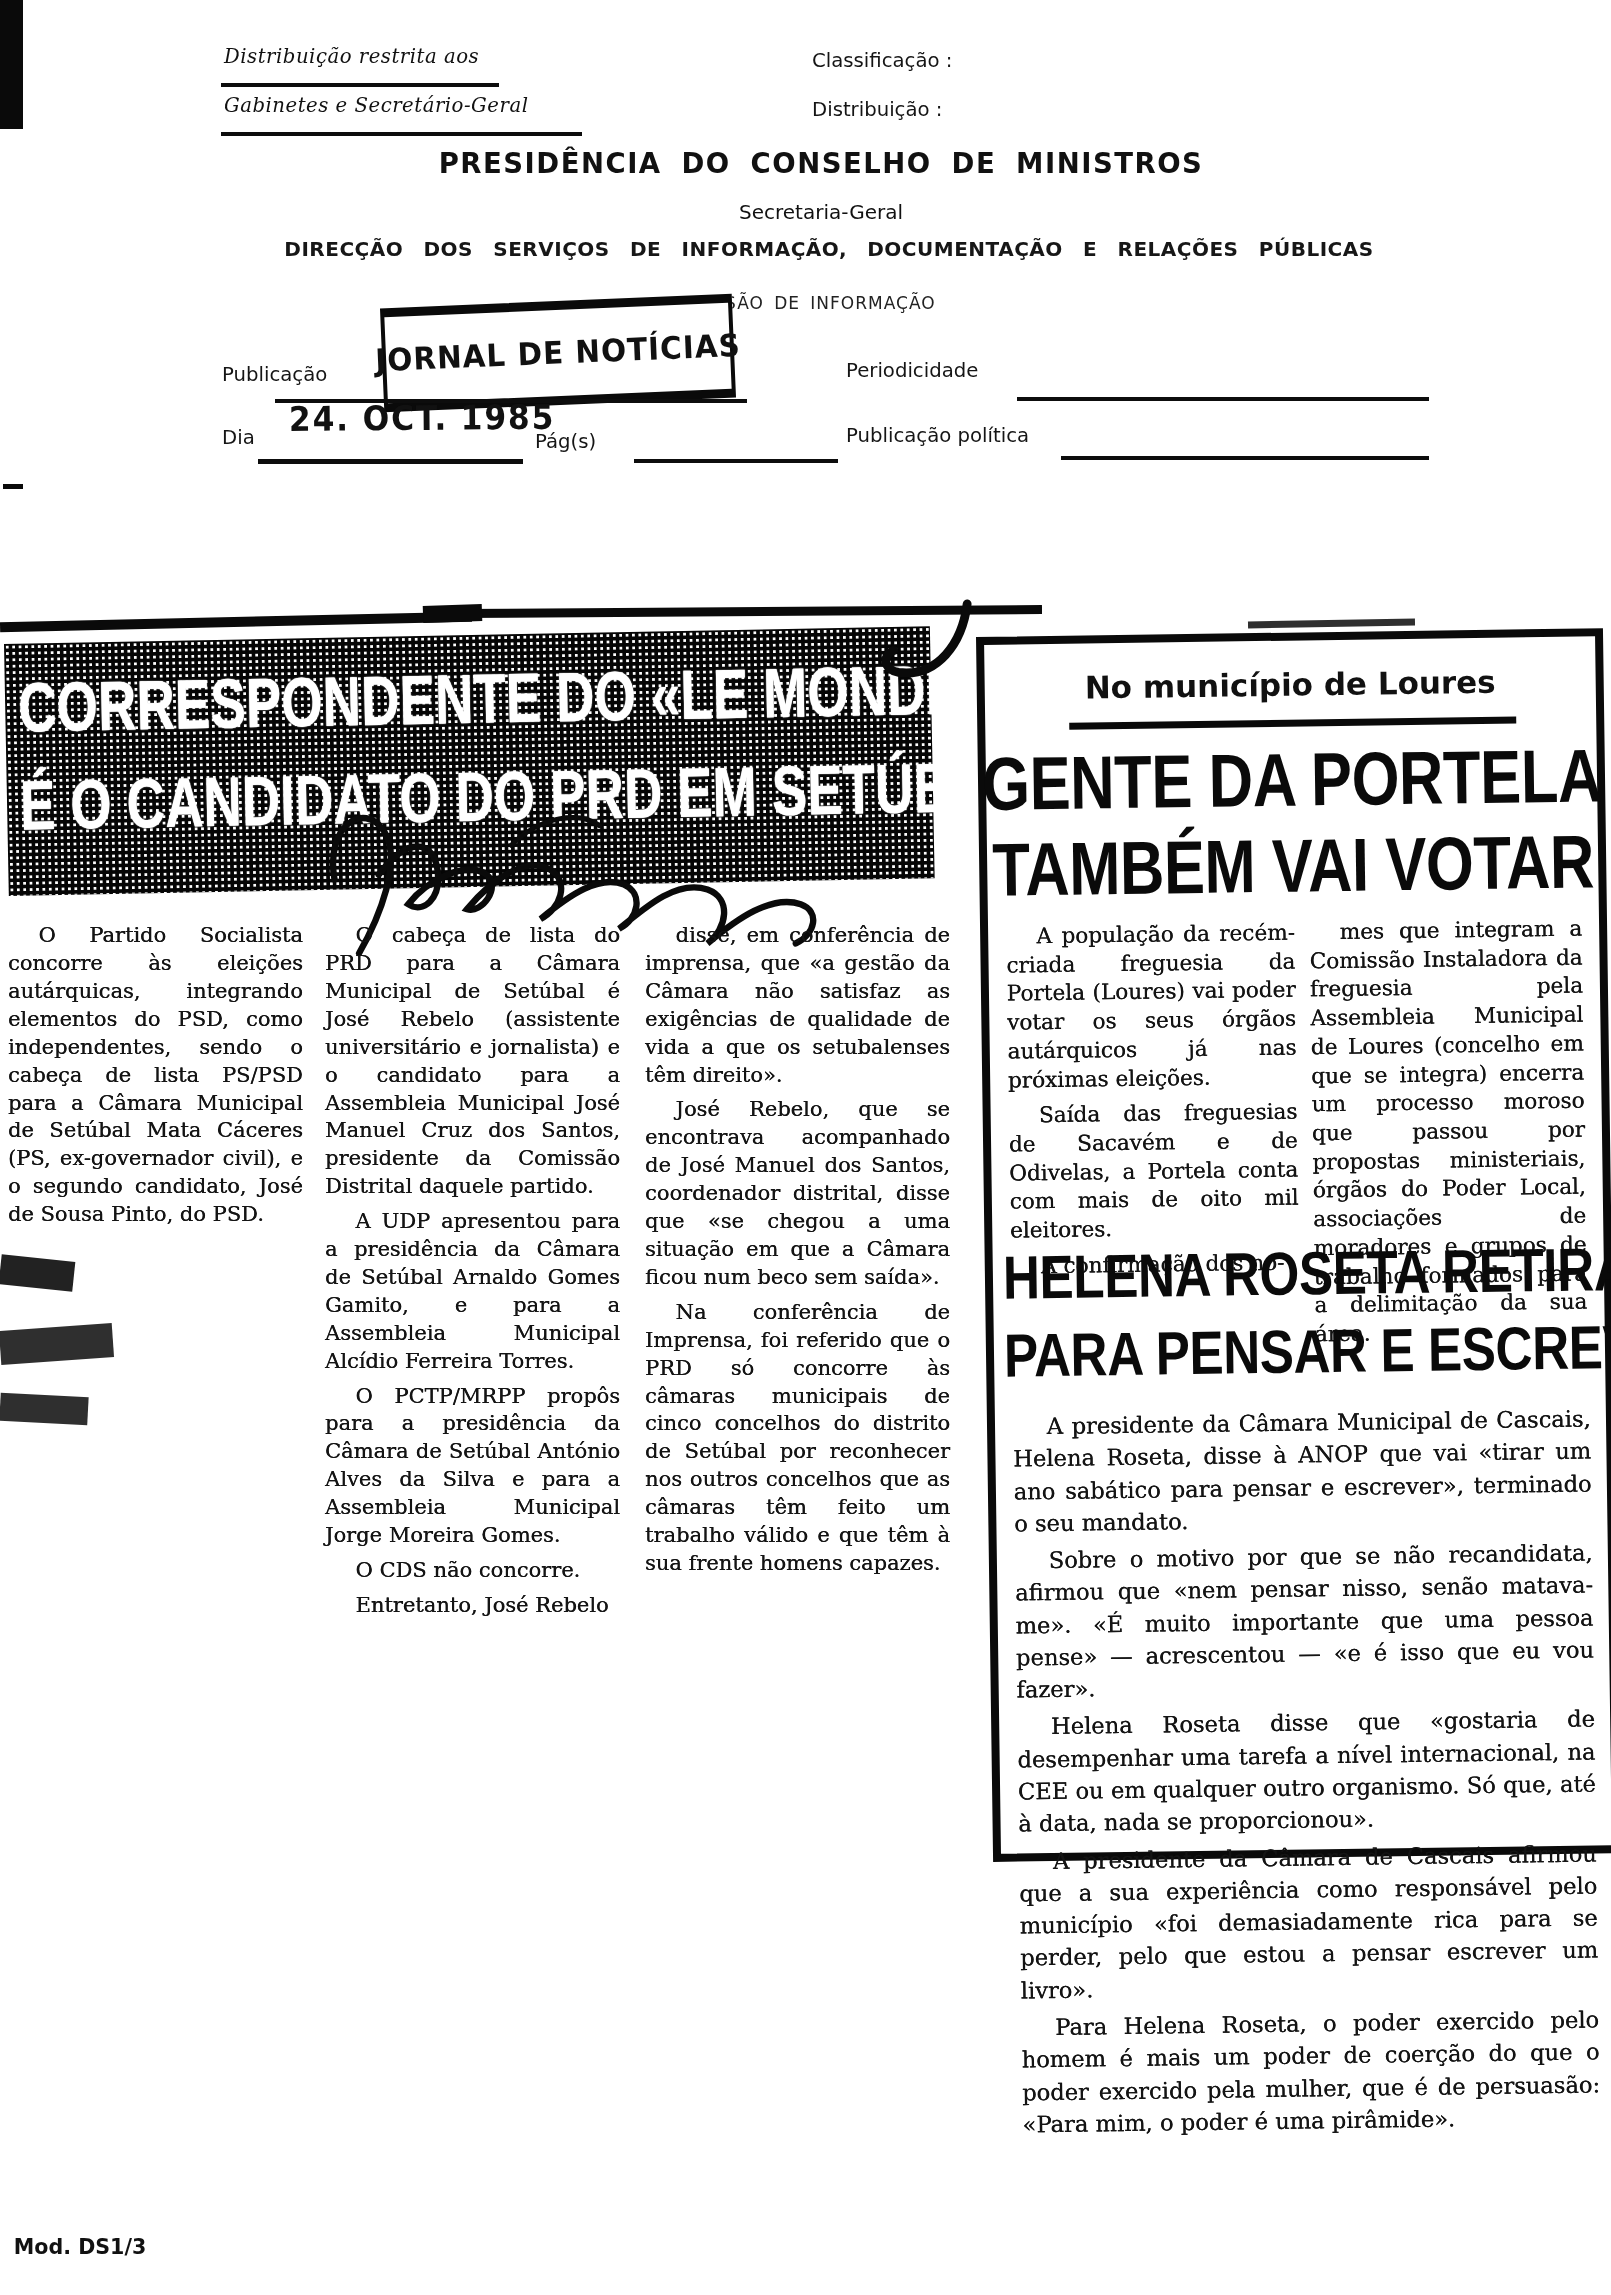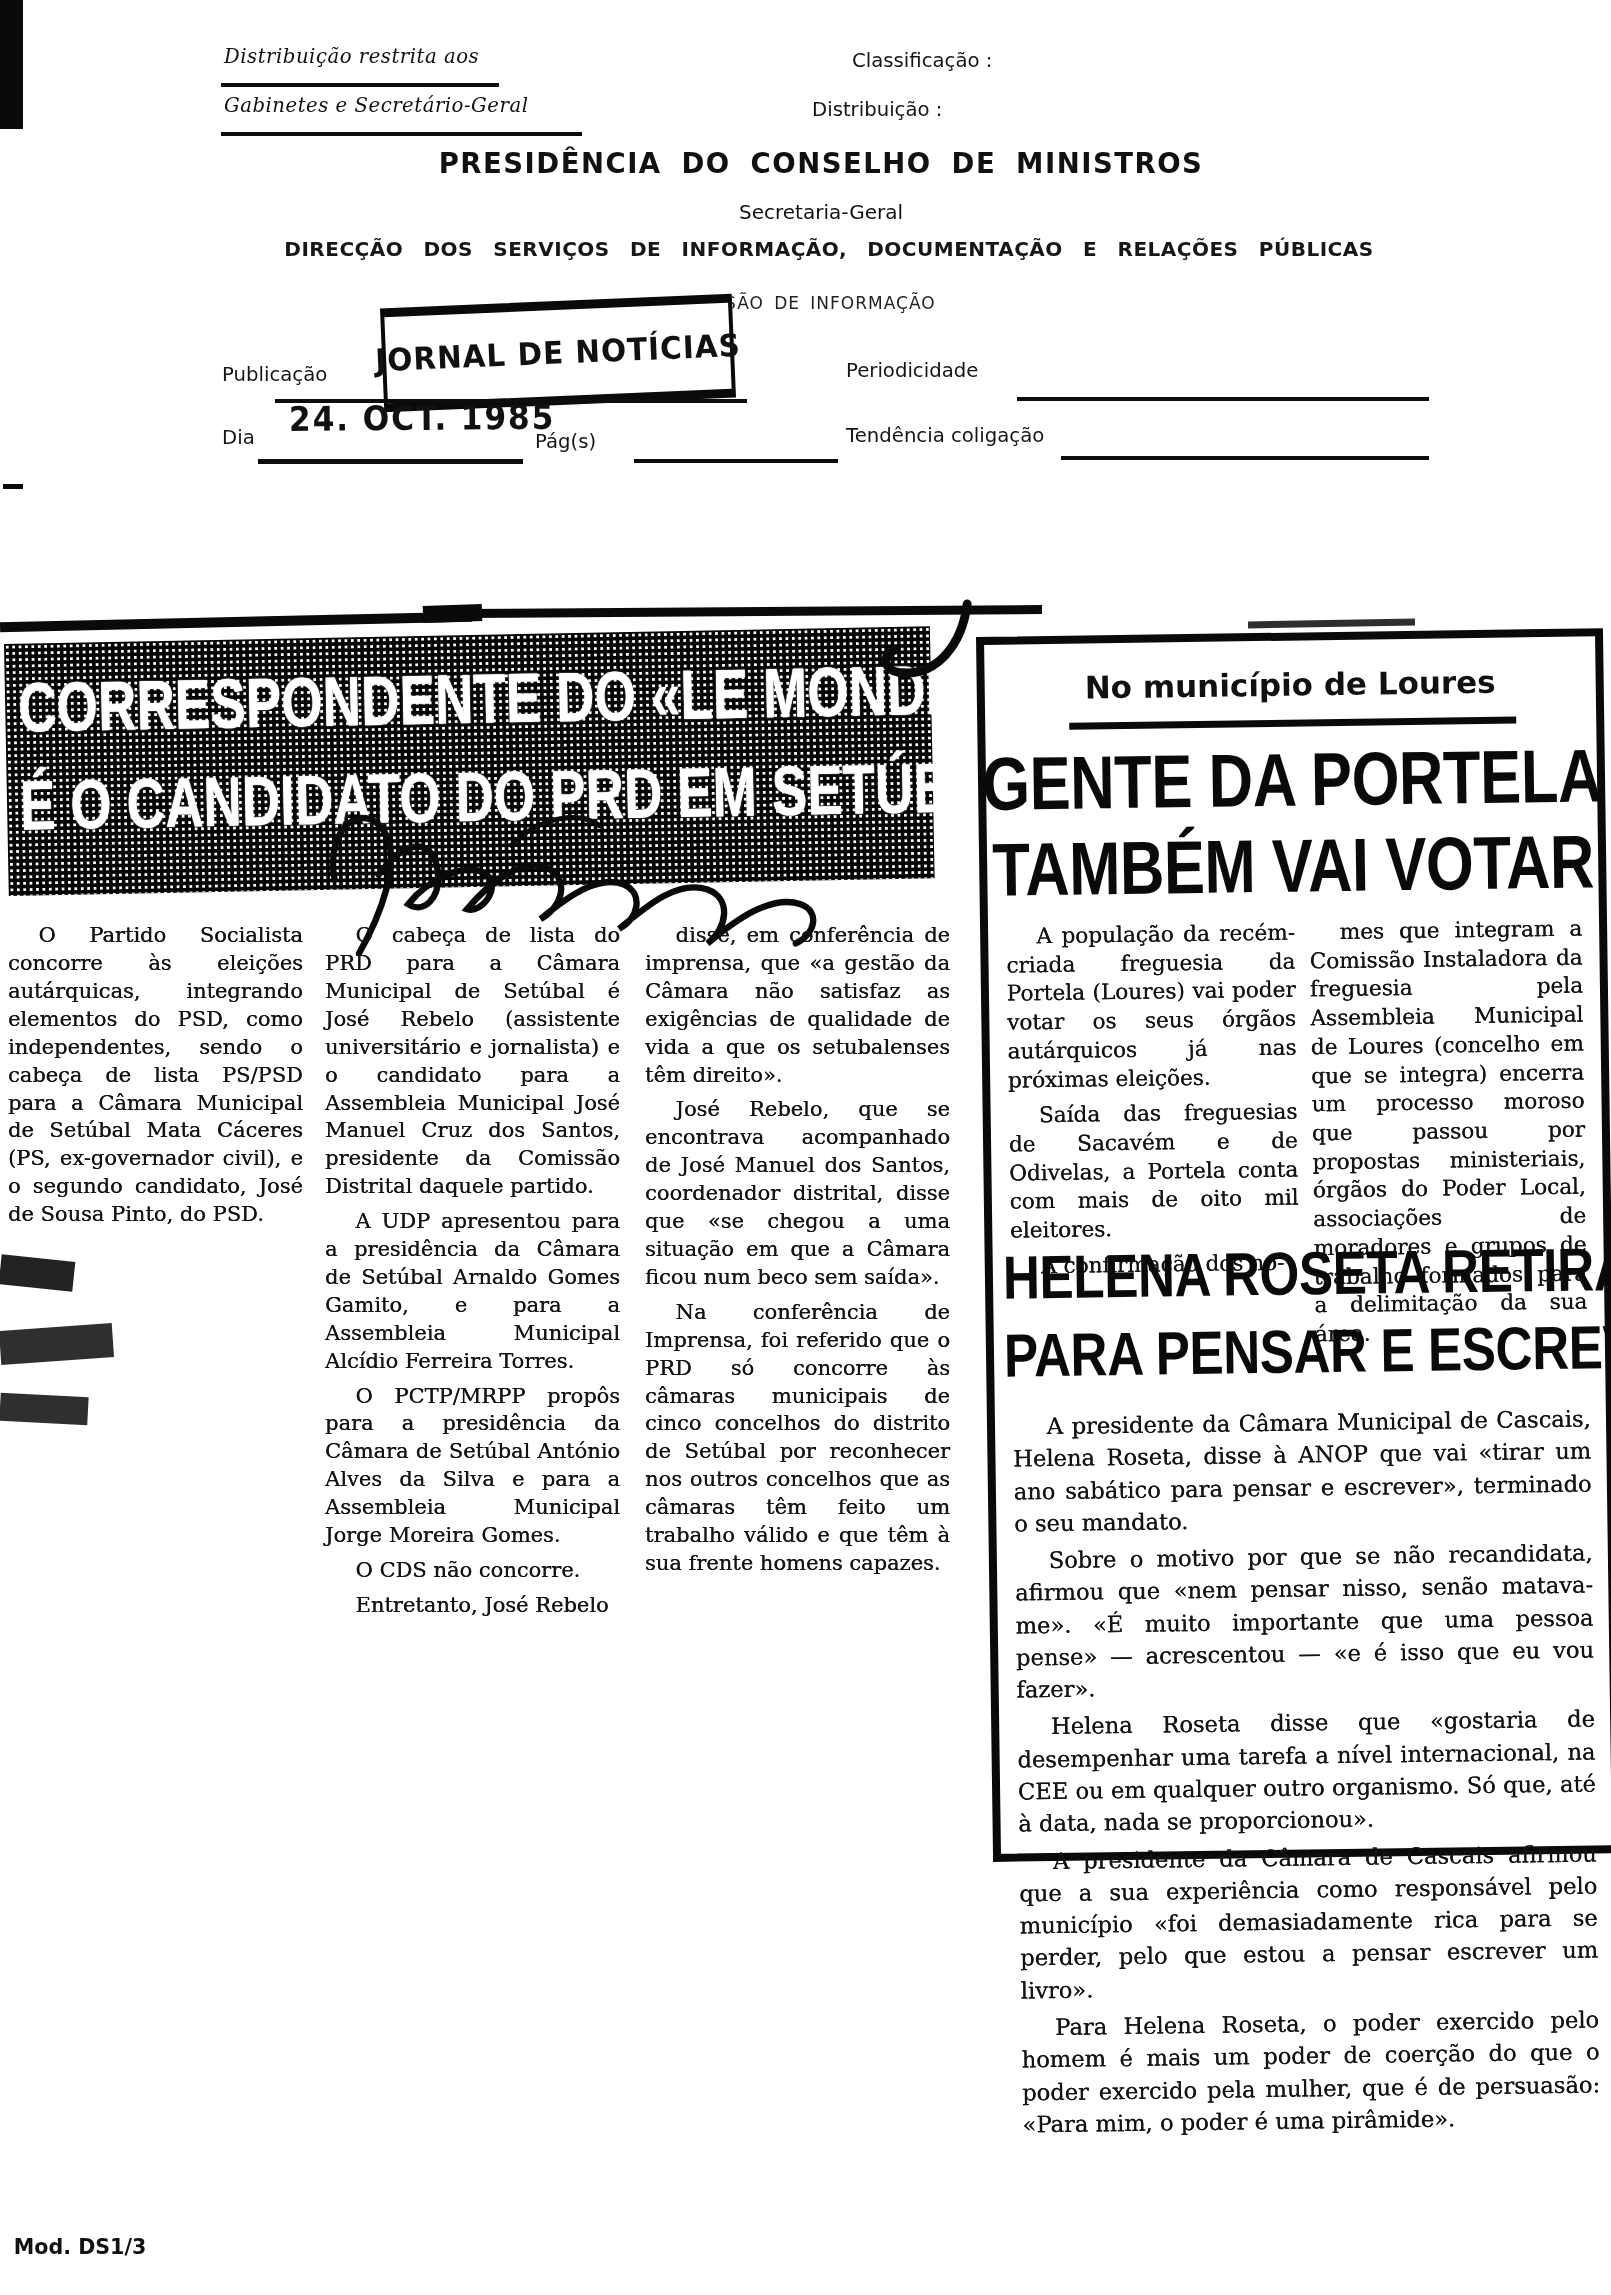--- a/index.html
+++ b/index.html
@@ -102,21 +102,21 @@
 <div class="abs artifact" style="left:1248px;top:620px;width:167px;height:6.9px;transform:rotate(-1deg);opacity:.85;"></div>
 <div class="abs artifact" style="left:0;top:1258px;width:74px;height:29.5px;transform:rotate(6deg);opacity:.9;"></div>
 <div class="abs artifact" style="left:0;top:1327px;width:113px;height:34px;transform:rotate(-4deg);opacity:.85;"></div>
 <div class="abs artifact" style="left:0;top:1395px;width:88px;height:27.5px;transform:rotate(3deg);opacity:.85;"></div>
 
 <div class="abs form-italic" style="left:224px;top:45px;">Distribuição restrita aos</div>
 <div class="abs rule" style="left:221px;top:83px;width:278px;"></div>
 <div class="abs form-italic" style="left:224px;top:94px;">Gabinetes e Secretário-Geral</div>
 <div class="abs rule" style="left:221px;top:132px;width:361px;"></div>
 
-<div class="abs form-label" style="left:812px;top:49px;margin-left:40px;">Classificação :</div>
+<div class="abs form-label" style="left:812px;top:49px;">Classificação :</div>
 <div class="abs form-label" style="left:812px;top:98px;">Distribuição :</div>
 
 <div class="abs org-title" style="left:821px;top:147px;transform:translateX(-50%);">PRESIDÊNCIA DO CONSELHO DE MINISTROS</div>
 <div class="abs org-sub" style="left:821px;top:200px;transform:translateX(-50%);">Secretaria-Geral</div>
 <div class="abs org-dir" style="left:829px;top:237px;transform:translateX(-50%);font-weight:bold;">DIRECÇÃO DOS SERVIÇOS DE INFORMAÇÃO, DOCUMENTAÇÃO E RELAÇÕES PÚBLICAS</div>
 <div class="abs org-div" style="left:811px;top:293px;transform:translateX(-50%);">DIVISÃO DE INFORMAÇÃO</div>
 
 <div class="abs stamp-box" style="left:382px;top:301px;width:344px;height:86px;">
   <span class="stamp-text">JORNAL DE NOTÍCIAS</span>
 </div>
@@ -124,21 +124,21 @@
 <div class="abs form-label" style="left:222px;top:363px;">Publicação</div>
 <div class="abs rule" style="left:275px;top:399px;width:472px;"></div>
 <div class="abs form-label" style="left:846px;top:359px;">Periodicidade</div>
 <div class="abs rule" style="left:1017px;top:397px;width:412px;"></div>
 
 <div class="abs form-label" style="left:222px;top:426px;">Dia</div>
 <div class="abs date-stamp" style="left:289px;top:399px;">24. OCT. 1985</div>
 <div class="abs rule" style="left:258px;top:459px;width:265px;height:4.9px;"></div>
 <div class="abs form-label" style="left:535px;top:430px;">Pág(s)</div>
 <div class="abs rule" style="left:634px;top:459px;width:204px;"></div>
-<div class="abs form-label" style="left:846px;top:424px;">Tendência coligação</div>
+<div class="abs form-label" style="left:846px;top:424px;">Publicação política</div>
 <div class="abs rule" style="left:1061px;top:456px;width:368px;"></div>
 
 <div class="abs halftone" style="left:3.9px;top:644px;width:926px;height:252px;">
   <div class="abs headline-white" style="left:12.8px;top:23.6px;">CORRESPONDENTE DO «LE MONDE»</div>
   <div class="abs headline-white" style="left:12.8px;top:122px;">É O CANDIDATO DO PRD EM SETÚBAL</div>
 </div>
 
 <svg class="abs" style="left:305px;top:757px;" width="540" height="211" viewBox="0 0 1100 430">
   <path d="M60,250 C40,140 120,90 160,150 C200,210 150,330 110,400 M150,240 C210,160 260,170 270,230 C278,290 240,320 210,300 C250,250 330,210 370,240 C400,265 360,320 330,310 C380,250 450,200 500,230 C540,255 520,310 480,330 C540,280 600,240 650,260 C690,278 680,330 640,350 C700,300 760,250 820,270 C870,288 860,350 820,380 C880,330 950,280 1010,300 C1050,315 1040,360 1000,380" fill="none" stroke="#0a0a0a" stroke-width="13" stroke-linecap="round"></path>
   <path d="M420,180 C480,120 560,110 600,140" fill="none" stroke="#0a0a0a" stroke-width="10" stroke-linecap="round"></path>

